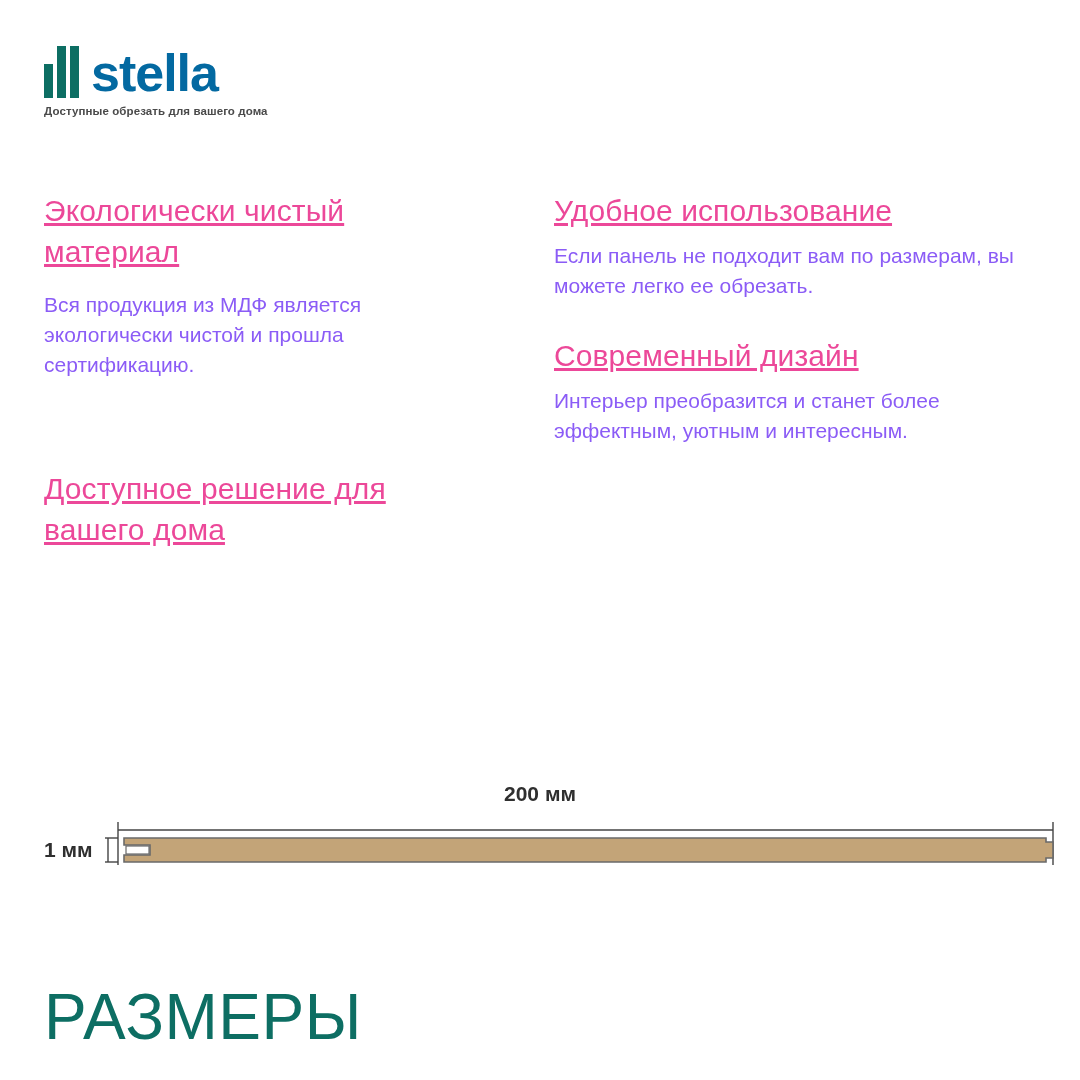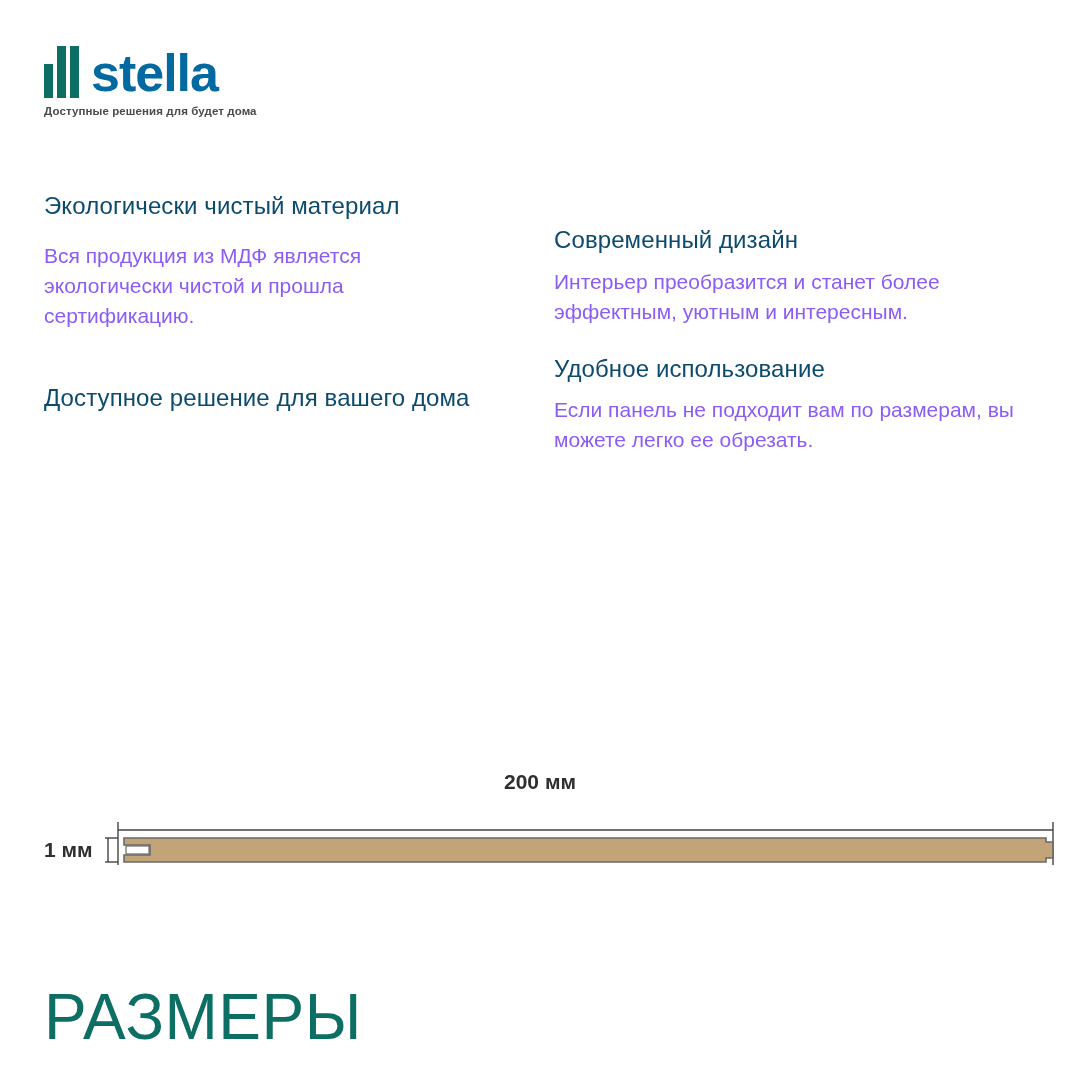--- a/index.html
+++ b/index.html
@@ -73,25 +73,26 @@
     width: 500px;
   }
   .col.left { padding-right: 60px; }
   .col.right { padding-left: 10px; }
 
   .feat { margin-bottom: 34px; }
   .feat:last-child { margin-bottom: 0; }
 
   .feat h3 {
     margin: 0 0 0 0;
-    font-size: 24px;
+    font-size: 30px;
     font-weight: 400;
     line-height: 1.37;
-    color: #0c4a6e;
+    color: #ec4899;
     letter-spacing: 0.1px;
+    text-decoration: underline;
   }
   .feat p {
     margin: 18px 0 0 0;
     font-size: 21px;
     line-height: 1.42;
     color: #8b5cf6;
     font-weight: 400;
   }
   .col.right .feat p { margin-top: 10px; }
   .col.right .feat { margin-bottom: 26px; }
@@ -100,21 +101,21 @@
   .diagram {
     position: absolute;
     left: 0;
     top: 770px;
     width: 1080px;
     height: 140px;
   }
   .dim-top-label {
     position: absolute;
     left: 0;
-    top: 0;
+    top: 12px;
     width: 1080px;
     text-align: center;
     font-size: 21px;
     font-weight: 700;
     color: #2f2f2f;
   }
   .dim-left-label {
     position: absolute;
     left: 44px;
     top: 68px;
@@ -145,43 +146,43 @@
 
 <div class="logo-block">
   <div class="logo-row">
     <span class="logo-mark">
       <span class="bar b1"></span>
       <span class="bar b2"></span>
       <span class="bar b3"></span>
     </span>
     <span class="logo-word">stella</span>
   </div>
-  <div class="logo-tagline">Доступные решения для будет дома</div>
+  <div class="logo-tagline">Доступные обрезать для вашего дома</div>
 </div>
 
 <div class="features">
 
   <div class="col left">
     <div class="feat">
       <h3>Экологически чистый материал</h3>
       <p>Вся продукция из МДФ является экологически чистой и прошла сертификацию.</p>
     </div>
-    <div class="feat" style="margin-top:52px;">
+    <div class="feat" style="margin-top:88px;">
       <h3>Доступное решение для вашего дома</h3>
     </div>
   </div>
 
   <div class="col right">
+    <div class="feat">
+      <h3>Удобное использование</h3>
+      <p>Если панель не подходит вам по размерам, вы можете легко ее обрезать.</p>
+    </div>
     <div class="feat" style="margin-top:34px;">
       <h3>Современный дизайн</h3>
       <p>Интерьер преобразится и станет более эффектным, уютным и интересным.</p>
-    </div>
-    <div class="feat">
-      <h3>Удобное использование</h3>
-      <p>Если панель не подходит вам по размерам, вы можете легко ее обрезать.</p>
     </div>
   </div>
 
 </div>
 
 <div class="diagram">
 
   <div class="dim-top-label">200 мм</div>
   <div class="dim-left-label">1 мм</div>
 

